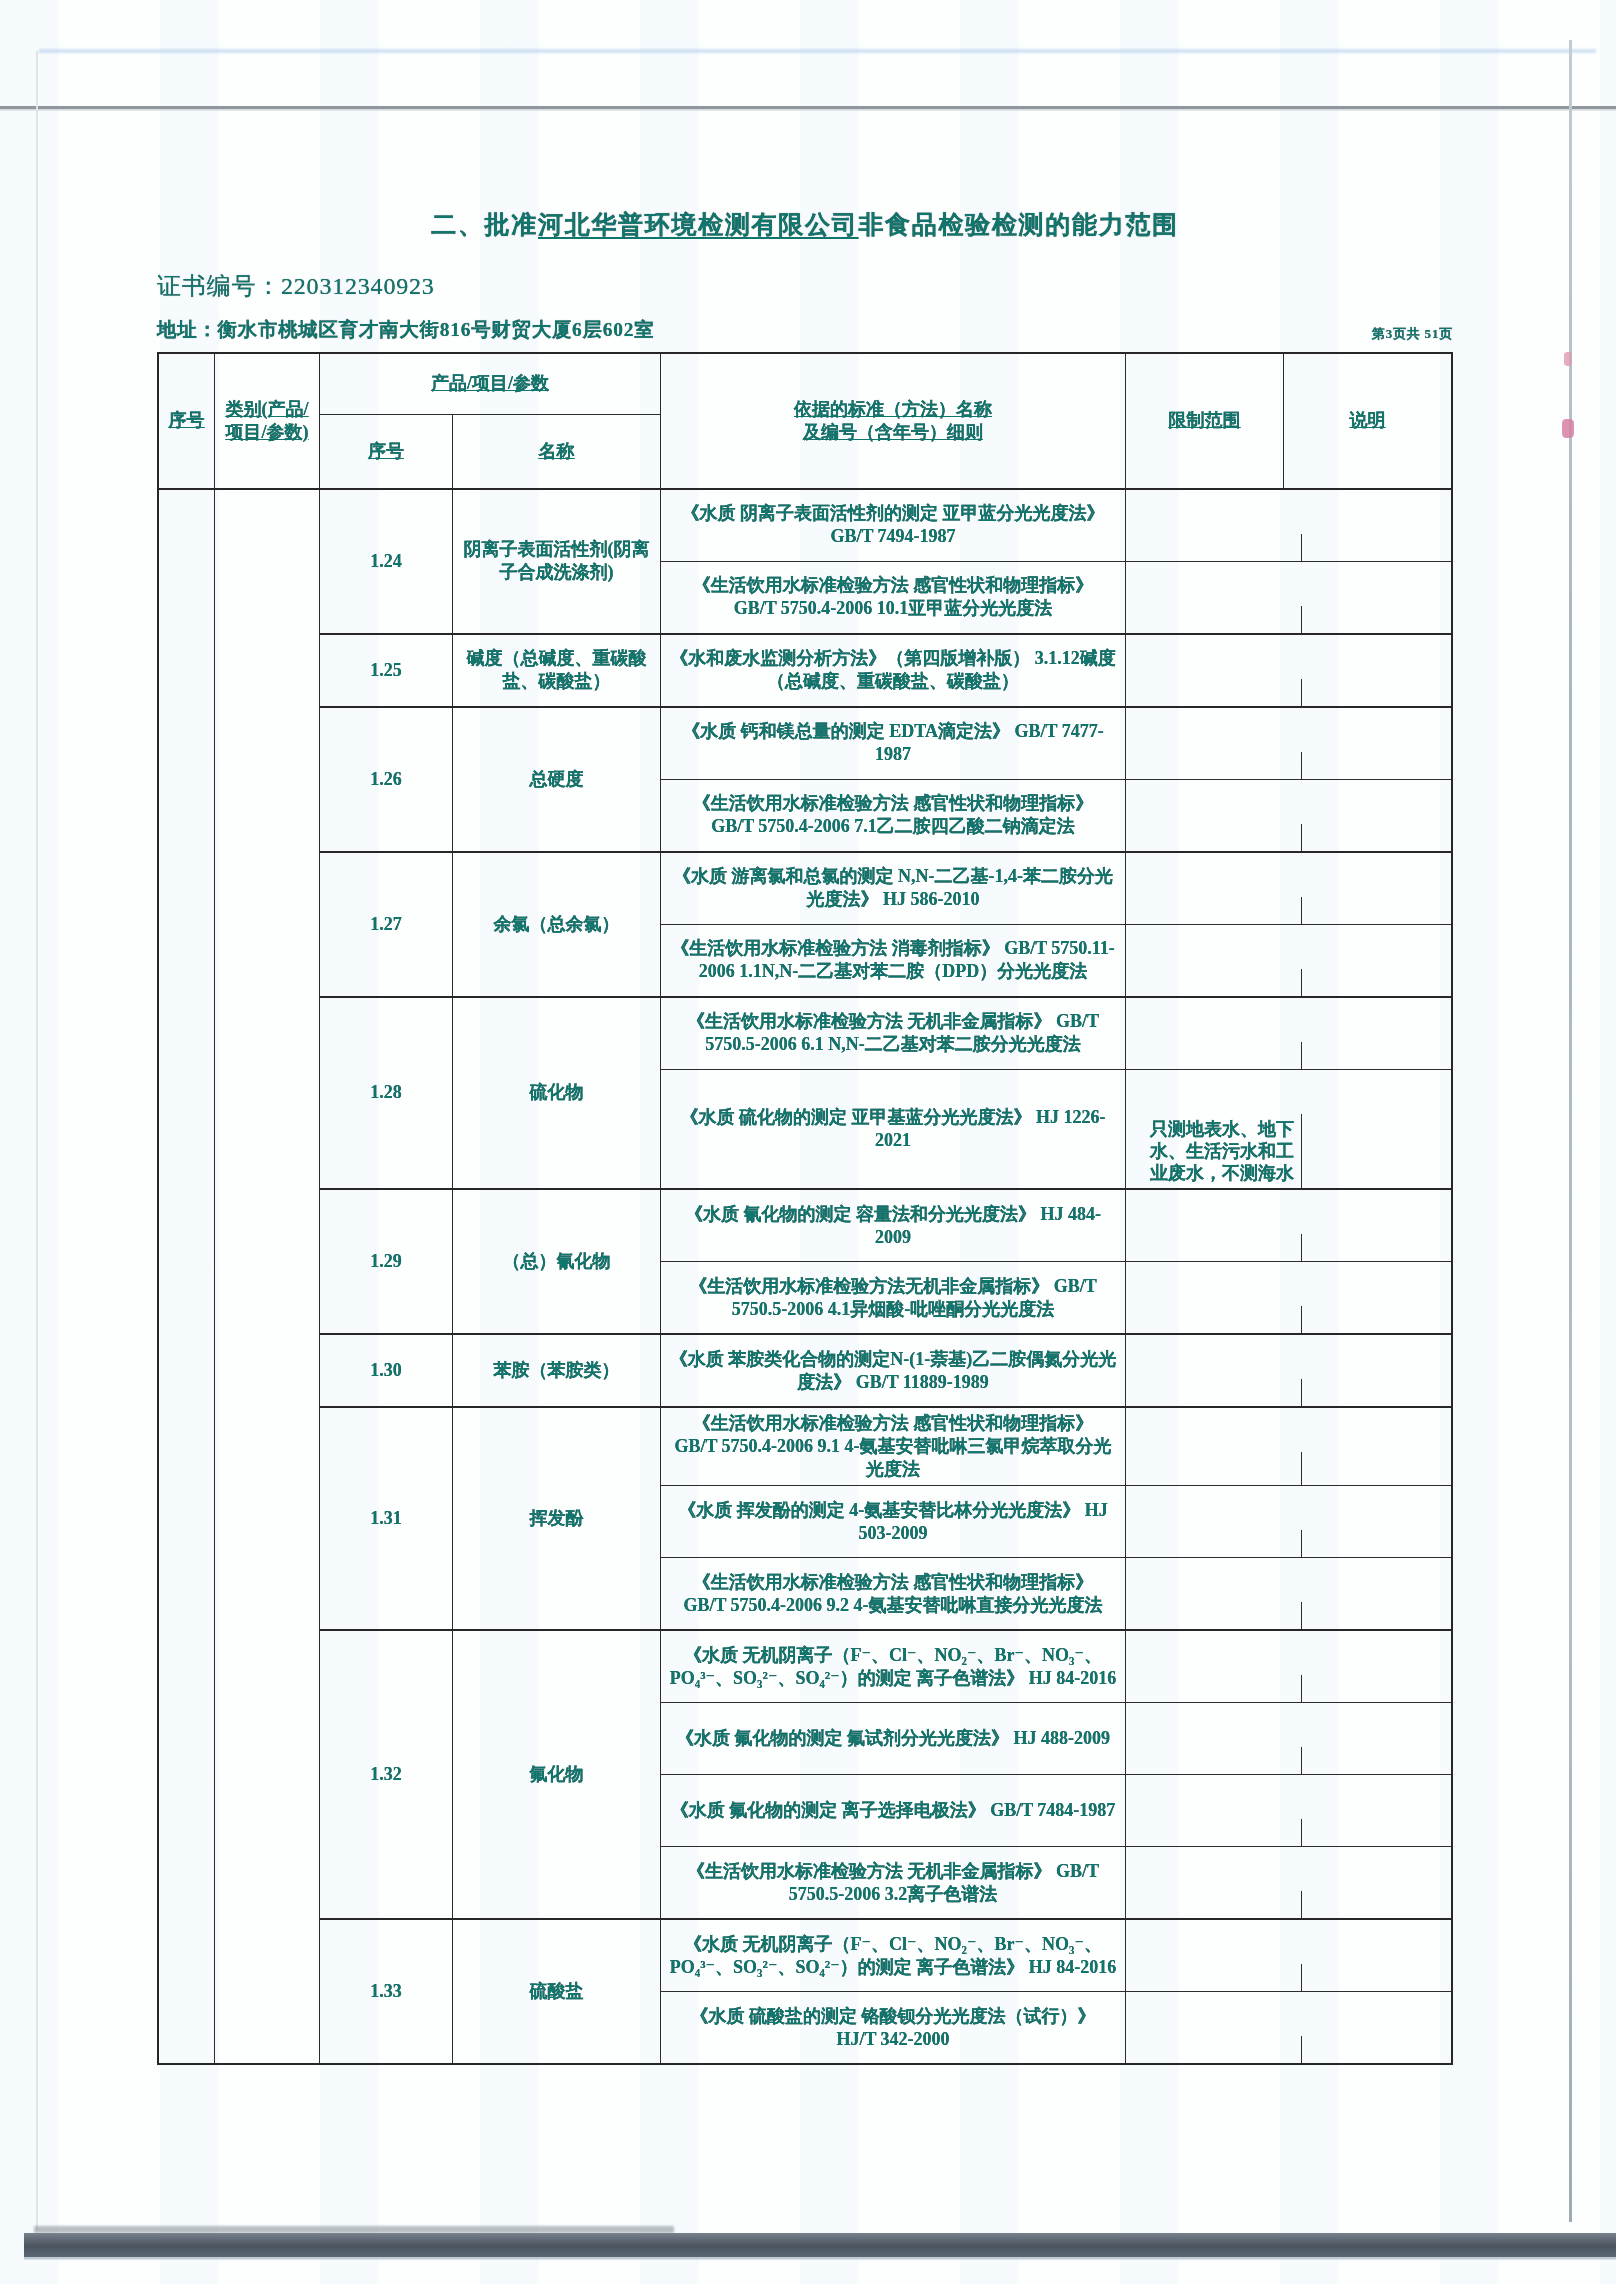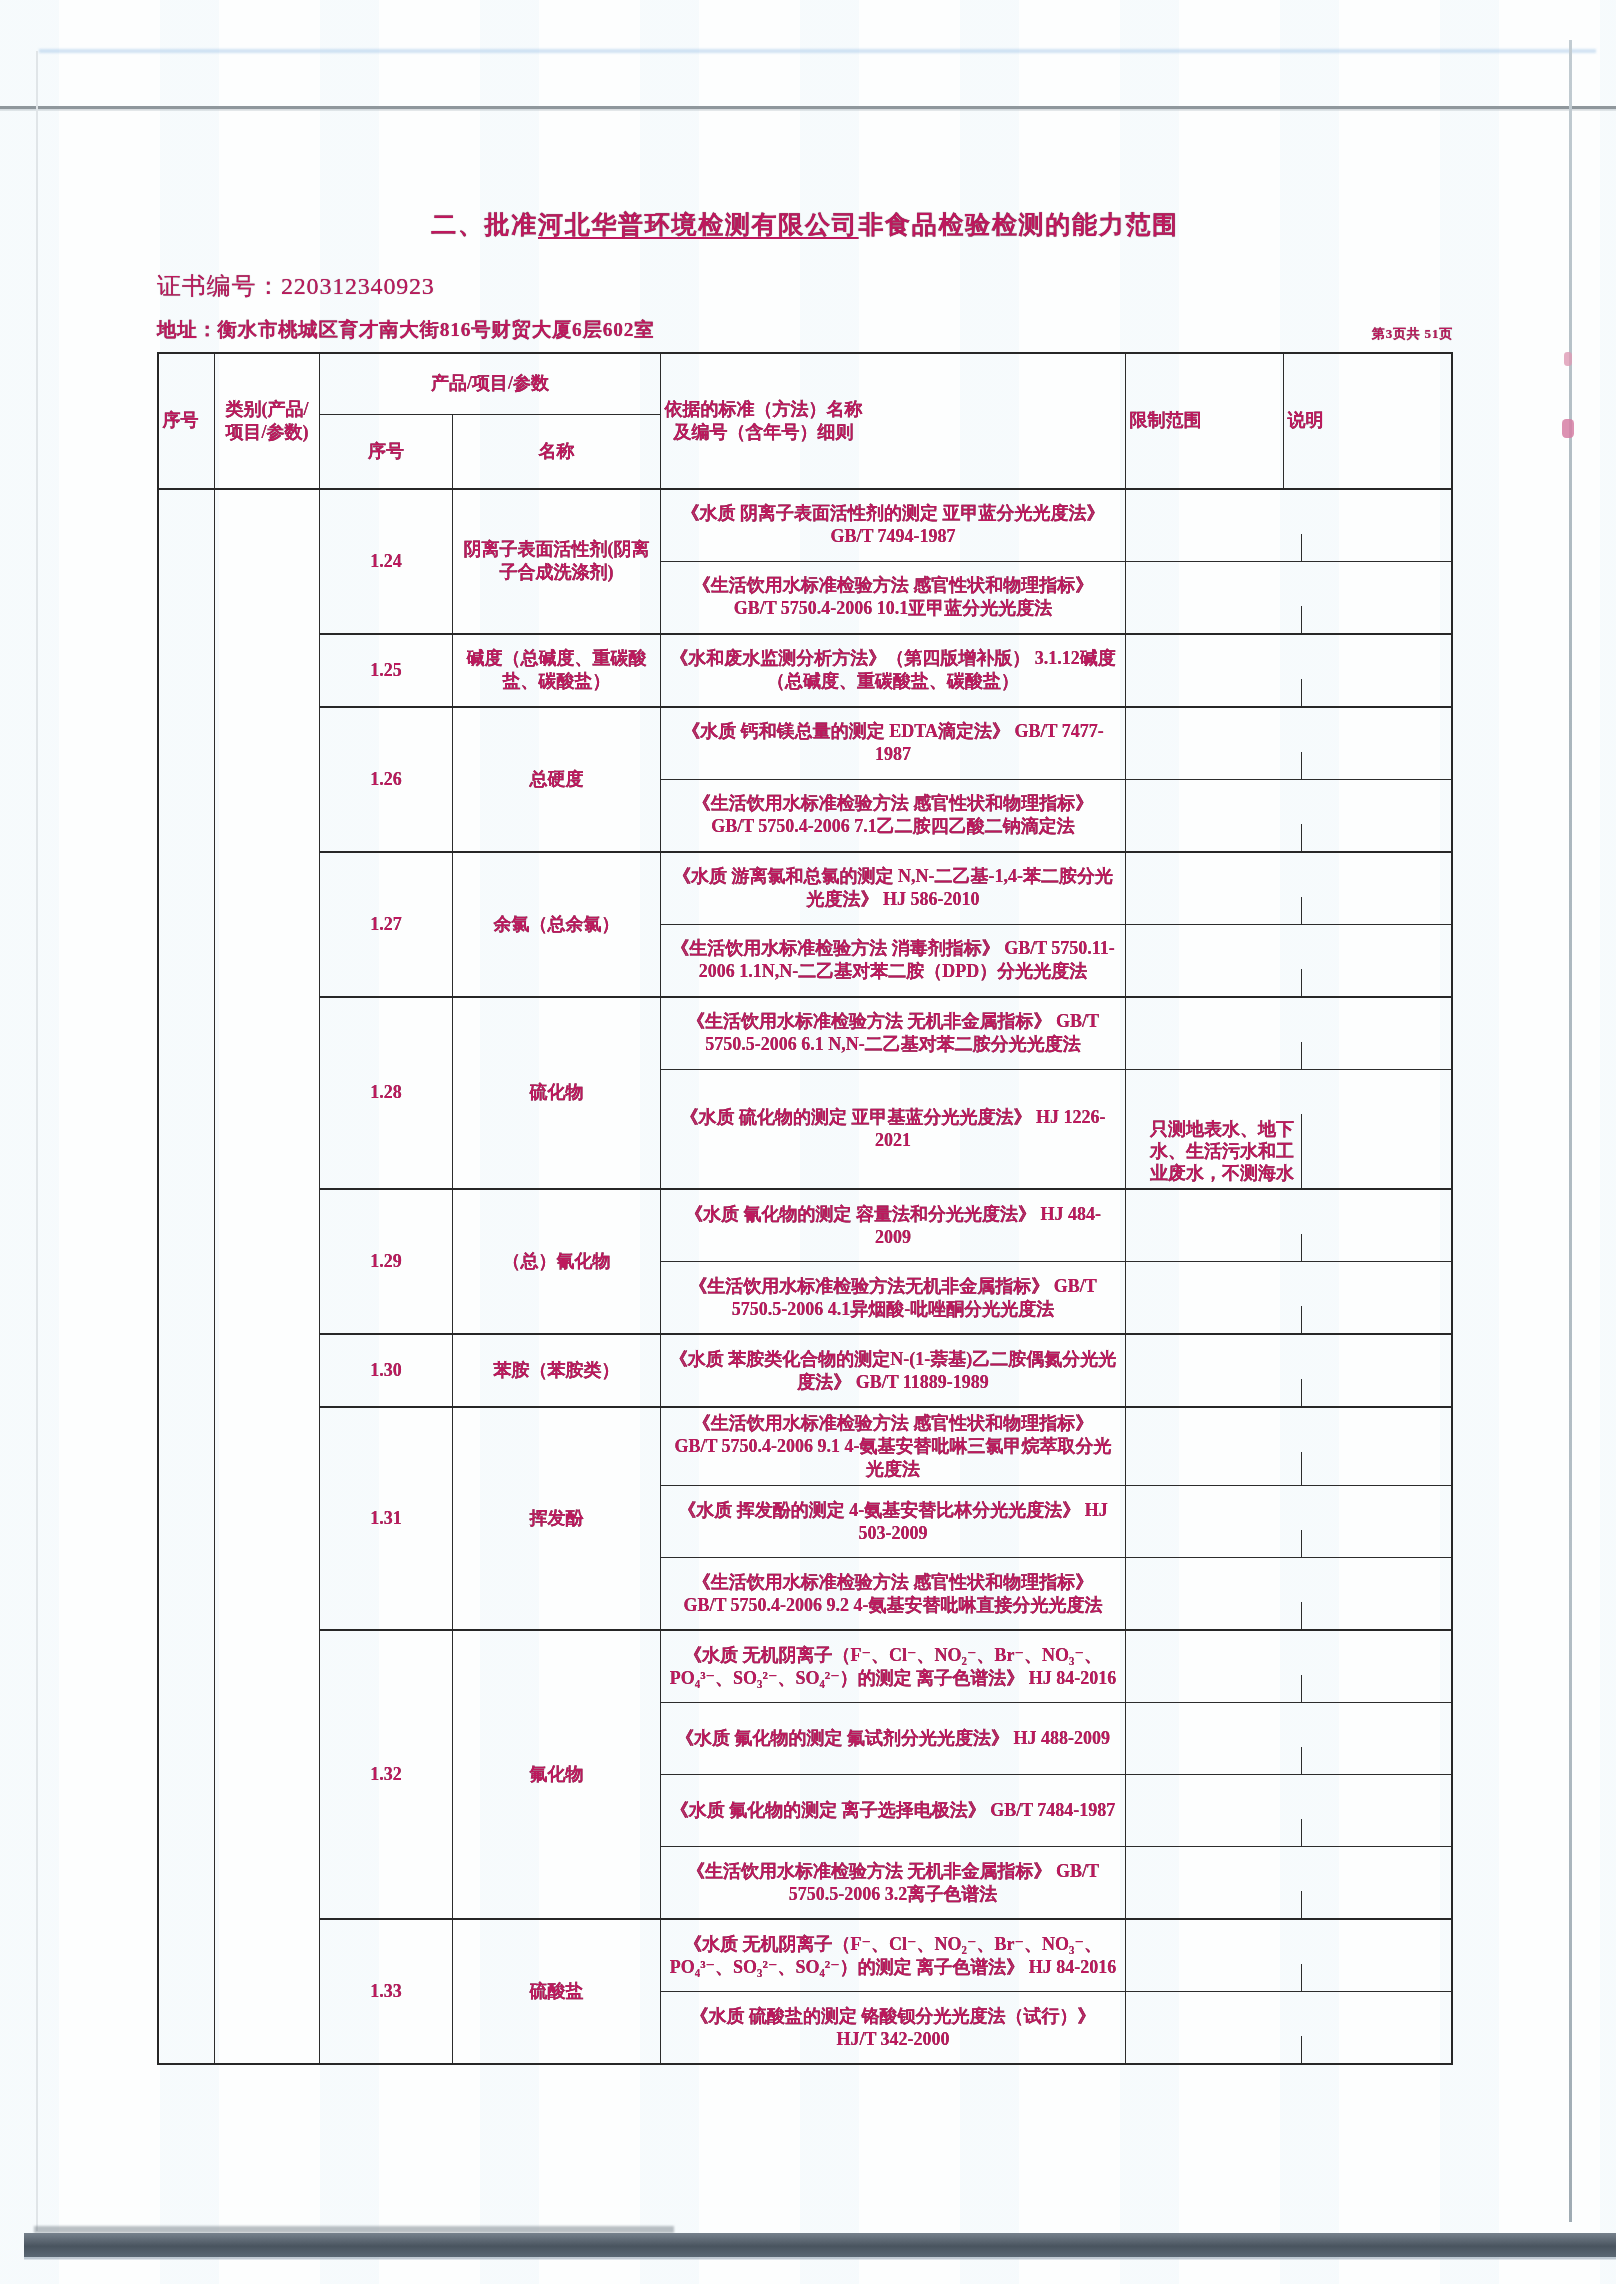--- a/index.html
+++ b/index.html
@@ -2,21 +2,21 @@
 <html style="font-size:13.5px"><head>
 <meta charset="utf-8">
 <style>
   html,body{margin:0;padding:0;background:#ffffff;}
   .sheet{
     position:relative;
     width:1616px;height:2284px;
     background:#fdfefe;
     overflow:hidden;
     font-family:"Liberation Serif","DejaVu Serif",serif;
-    color:#be185d;
+    color:#0f766e;
   }
   
   .sheet::before{
     content:"";position:absolute;inset:0;pointer-events:none;
     background:repeating-linear-gradient(90deg,
       rgba(210,232,244,0.16) 0px, rgba(210,232,244,0.16) 59px,
       rgba(255,255,255,0) 59px, rgba(255,255,255,0) 160px);
   }
   
   .scan-blue-smudge{position:absolute;left:39px;top:49px;width:1557px;height:4.2px;
@@ -50,22 +50,22 @@
   .page-info{font-size:13px;font-weight:700;}
 
   
   .cap-table{
     margin-top:8.4px;border:2.5px solid #272727;
     font-size:18px;font-weight:700;line-height:23px;
     text-shadow:0 0 0.6px rgba(15,15,15,.75);
   }
   .cap-table *{box-sizing:border-box;}
   .t-header{display:flex;height:136px;border-bottom:2.5px solid #272727;}
-  .hc{display:flex;align-items:center;justify-content:flex-start;text-align:center;
-    border-right:1.7px solid #2c2c2c;padding:1.7px 3.4px;}
+  .hc{display:flex;align-items:center;justify-content:center;text-align:center;
+    border-right:1.7px solid #2c2c2c;padding:1.7px 3.4px;text-decoration:underline;}
   .hc.last{border-right:none;}
   .w-no{width:56px;}
   .w-cat{width:105px;}
   .w-group{width:341px;padding:0;flex-direction:column;align-items:stretch;}
   .w-std{width:465px;white-space:pre-line;}
   .w-restrict{width:158px;}
   .w-note{flex:1;}
   .group-top{height:61px;display:flex;align-items:center;justify-content:center;
     border-bottom:1.7px solid #2c2c2c;}
   .group-bottom{flex:1;display:flex;}

